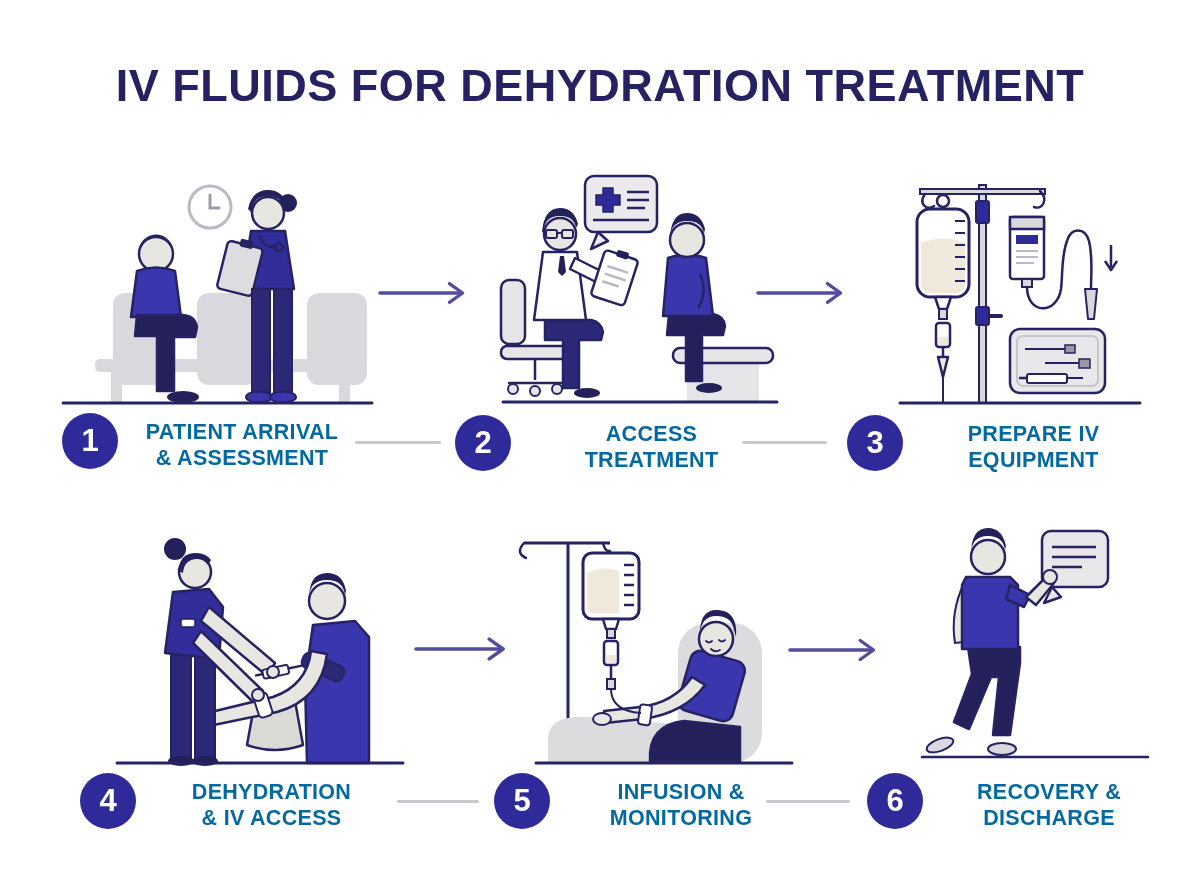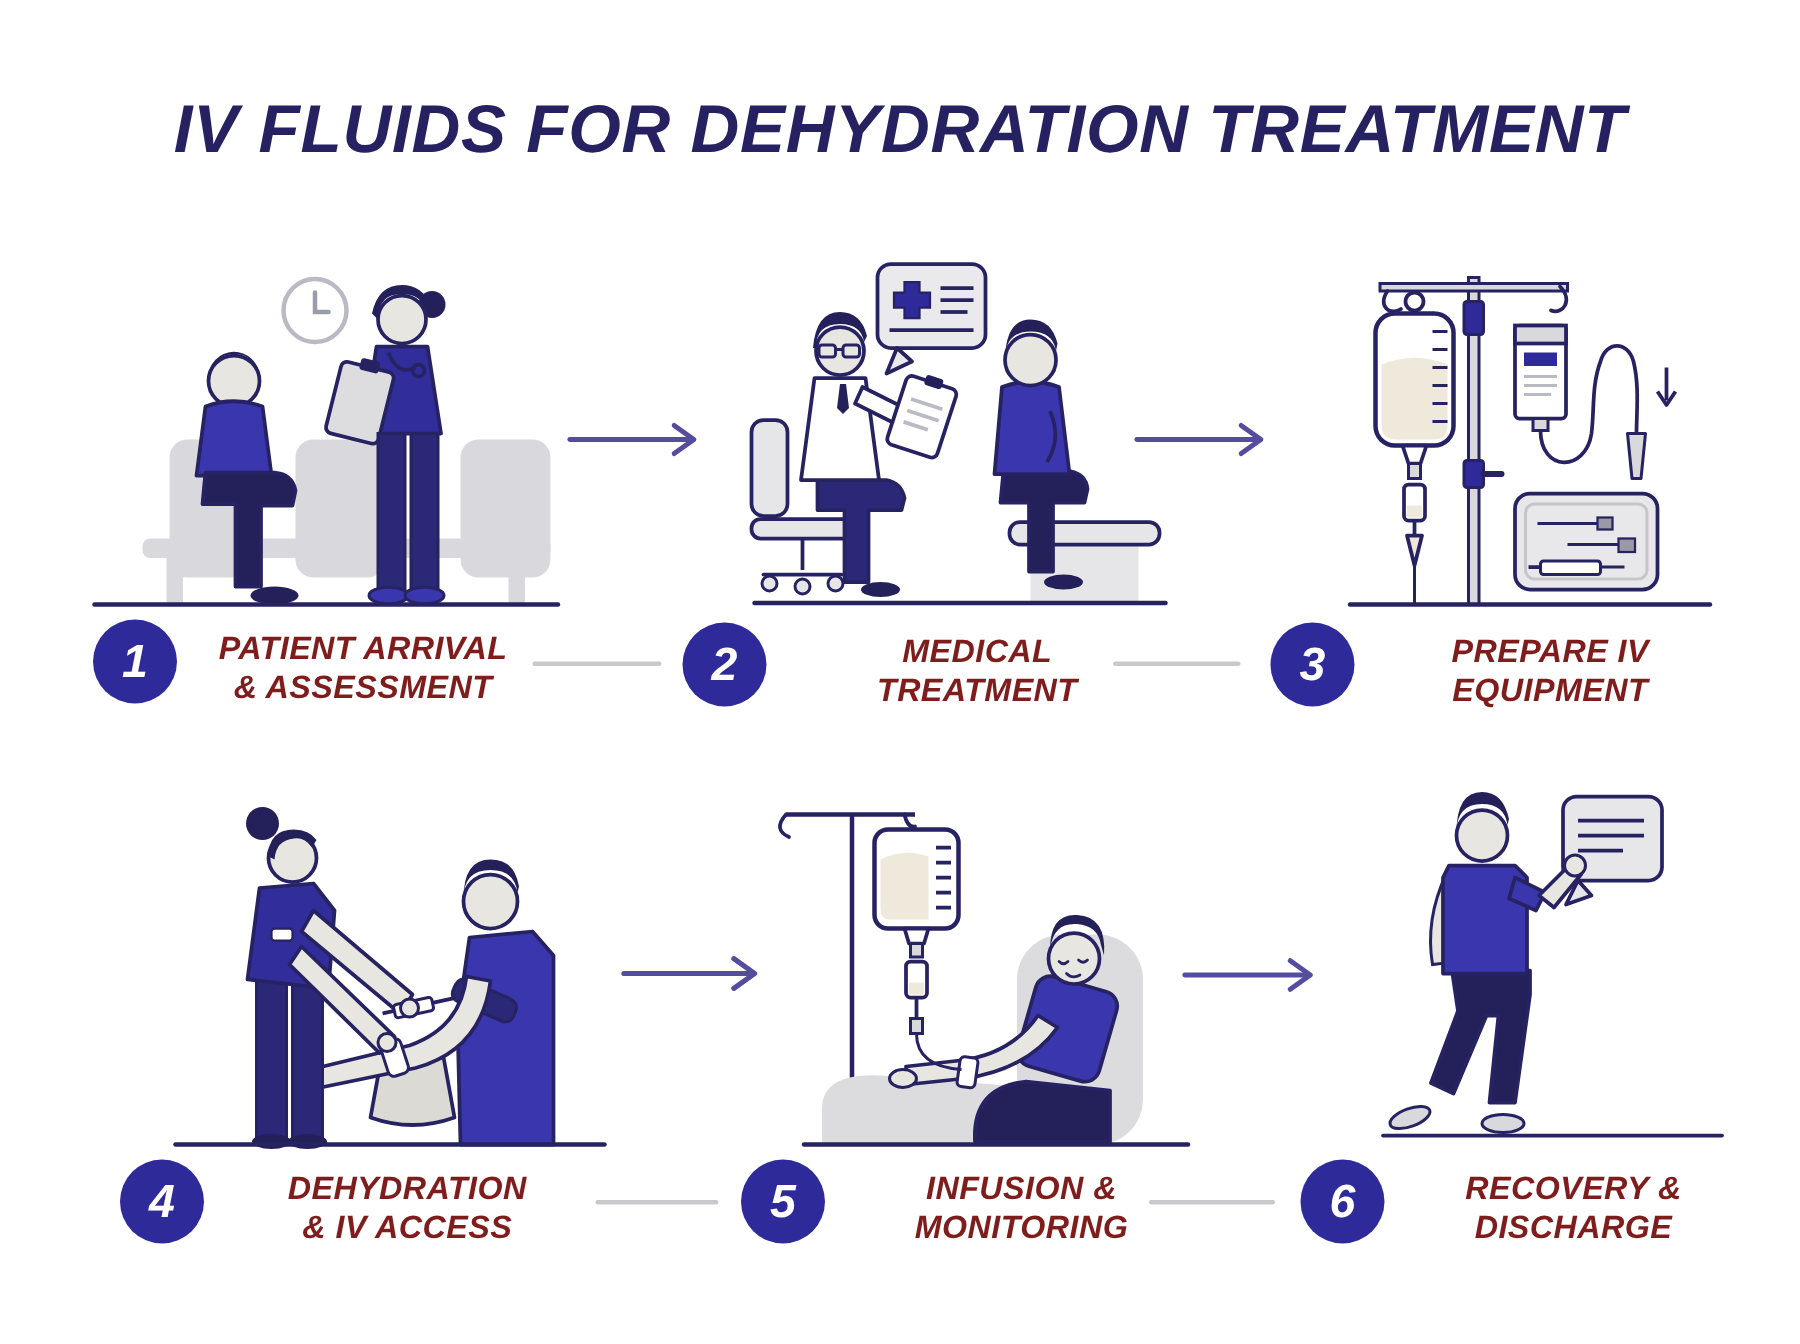--- a/index.html
+++ b/index.html
@@ -1,34 +1,33 @@
 <!DOCTYPE html>
 <html><head>
 <meta charset="utf-8">
 <style>
   html,body{margin:0;padding:0;background:#ffffff;}
   .canvas{
     position:relative;width:1200px;height:896px;background:#ffffff;overflow:hidden;
     font-family:"Liberation Sans", sans-serif;
-    font-style:italic;
   }
   .title{
     position:absolute;left:0;top:60px;width:1200px;text-align:center;
     font-size:45px;font-weight:800;letter-spacing:.5px;color:#262262;
   }
   .ill{position:absolute;}
   .ill svg{display:block;width:100%;height:100%;}
   .caption{position:absolute;display:flex;align-items:flex-start;}
   .badge{
     width:56px;height:56px;border-radius:50%;background:#2f2a99;
     display:flex;align-items:center;justify-content:center;flex:0 0 auto;
     color:#ffffff;font-size:31px;font-weight:800;
   }
   .label{
-    text-align:center;color:#7f1d1d;font-size:21.5px;font-weight:800;
+    text-align:center;color:#0369a1;font-size:21.5px;font-weight:800;
     line-height:26px;letter-spacing:.3px;padding-top:6px;
   }
   .label span{display:block;}
   .connector{position:absolute;height:3px;background:#c9c9cd;border-radius:2px;}
   .arrow{position:absolute;}
   .arrow svg{display:block;width:100%;height:100%;}
 </style>
 </head>
 <body>
 
@@ -343,21 +342,21 @@
     <div class="label" style="width:228px;margin-left:10px;">
       <span>PATIENT ARRIVAL</span>
       <span>&amp; ASSESSMENT</span>
     </div>
   </div>
   <div class="caption" style="left:455px;top:415px;">
     <div class="badge">
         <span>2</span>
       </div>
     <div class="label" style="width:225px;margin-left:28px;">
-      <span>MEDICAL</span>
+      <span>ACCESS</span>
       <span>TREATMENT</span>
     </div>
   </div>
   <div class="caption" style="left:847px;top:415px;">
     <div class="badge">
         <span>3</span>
       </div>
     <div class="label" style="width:205px;margin-left:28px;">
       <span>PREPARE IV</span>
       <span>EQUIPMENT</span>

